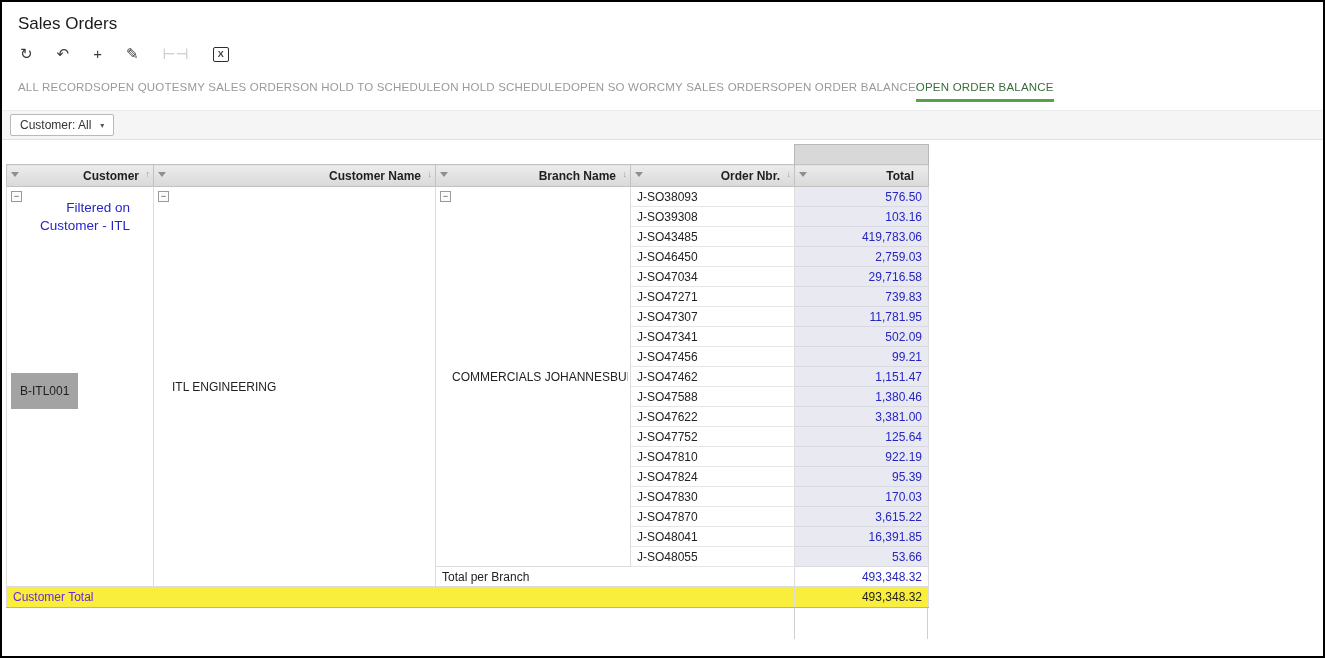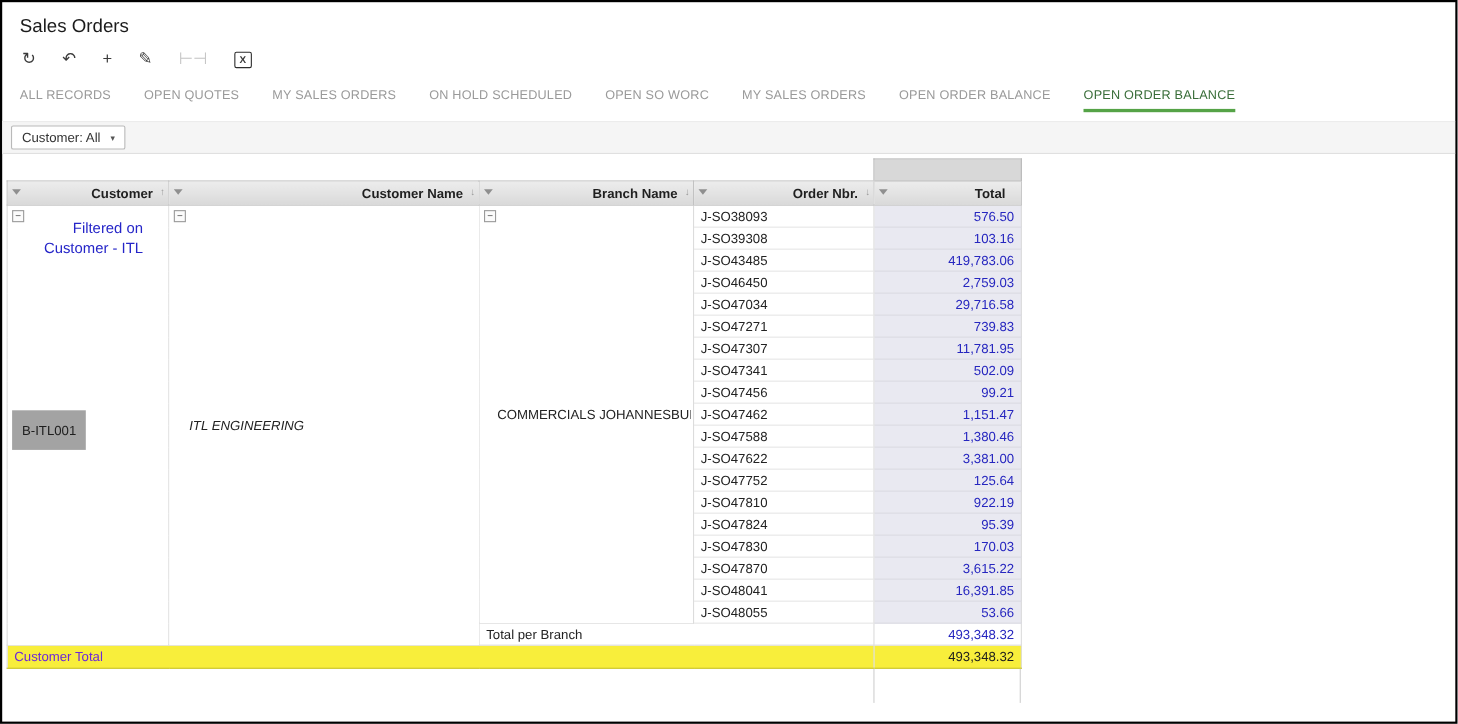--- a/index.html
+++ b/index.html
@@ -11,21 +11,21 @@
     font-family:"Liberation Sans", sans-serif;
     position:relative;
     overflow:hidden;
     color:#222;
   }
   .title { font-size:17px; color:#1b1b1b; padding:12px 16px 0 16px; }
   .toolbar { display:flex; align-items:center; gap:24px; padding:12px 18px 6px 18px; font-size:15px; color:#3a3a3a; }
   .tool { cursor:pointer; line-height:16px; }
   .tool.disabled { color:#c4c4c4; cursor:default; }
   .tool.excel { display:inline-flex; align-items:center; justify-content:center; width:16px; height:15px; border:1px solid #2d2d2d; font-size:9px; font-weight:bold; border-radius:2px; }
-  .tabs { display:flex; gap:30px; padding:0 16px; margin-top:6px; font-size:11.5px; color:#9a9a9a; height:28px; align-items:stretch; }
+  .tabs { display:flex; padding:0 16px; margin-top:6px; font-size:11.5px; color:#9a9a9a; height:28px; align-items:stretch; }
   .tab { white-space:nowrap; cursor:pointer; display:flex; align-items:center; border-bottom:3px solid transparent; letter-spacing:.2px; }
   .tab.active { color:#3a6e3a; border-bottom-color:#55a347; }
   .filterbar { margin-top:8px; background:#f5f5f5; border-top:1px solid #ececec; border-bottom:1px solid #e0e0e0; height:30px; display:flex; align-items:center; padding:0 8px; }
   .dropdown { background:#fff; border:1px solid #b9b9b9; border-radius:2px; font-size:12px; color:#333; padding:3px 9px; display:inline-flex; align-items:center; gap:9px; cursor:pointer; }
   .dropdown .caret { font-size:8px; color:#555; }
 
   .grid-wrap { margin-top:4px; position:relative; }
   table { border-collapse:collapse; table-layout:fixed; margin-left:4px; }
   col.c1{width:147px} col.c2{width:282px} col.c3{width:195px} col.c4{width:164px} col.c5{width:134px}
 
@@ -45,21 +45,21 @@
 
   tbody td { font-size:12px; border:1px solid #dcdcdc; padding:0 6px; height:20px; background:#fff; }
   td.c-order { border-bottom:1px solid #e6e6e6; color:#222; text-align:left; }
   td.c-total { background:#e9e9f1; color:#2626bf; text-align:right; border-bottom:1px solid #d9d9e2; }
 
   td.group-cell { position:relative; vertical-align:top; padding:0; }
   .collapse { position:absolute; top:4px; left:4px; width:11px; height:11px; border:1px solid #9a9a9a;
     background:#fbfbfb; font-size:9px; line-height:9px; text-align:center; color:#444; cursor:pointer; }
   .filter-note { margin:12px auto 0 auto; width:100px; text-align:right; color:#2525c8; font-size:13.5px; line-height:18px; }
   .cust-code { position:absolute; left:4px; top:186px; background:#a3a3a3; padding:11px 9px; font-size:12px; color:#1e1e1e; }
-  .cust-name { position:absolute; left:18px; top:50%; transform:translateY(-50%); font-size:12px; white-space:nowrap;font-style:italic; }
+  .cust-name { position:absolute; left:18px; top:50%; transform:translateY(-50%); font-size:12px; white-space:nowrap; }
   .branch-name { position:absolute; left:16px; top:50%; transform:translateY(-50%); font-size:12px; white-space:nowrap; overflow:hidden; width:176px; }
 
   tr.branch-total td { background:#fff; }
   td.bt-label { text-align:left; color:#222; }
   td.bt-value { background:#e9e9f1; color:#2626bf; text-align:right; }
 
   tr.customer-total td { background:#f8ee3b; border-top:1px solid #c9c22f; border-bottom:1px solid #c9c22f; height:21px; }
   td.ct-label { text-align:left; color:#6d28d9; }
   td.ct-value { background:#e7df39; text-align:right; color:#1e1e1e; }
 
@@ -77,20 +77,21 @@
     <span class="tool">+</span>
     <span class="tool">✎</span>
     <span class="tool disabled">⊢⊣</span>
     <span class="tool excel">X</span>
   </div>
 
 <nav class="tabs">
     <div class="tab">ALL RECORDS</div>
     <div class="tab">OPEN QUOTES</div>
     <div class="tab">MY SALES ORDERS</div>
+    <div class="tab">ON HOLD TO SCHEDULE</div>
     <div class="tab">ON HOLD SCHEDULED</div>
     <div class="tab">OPEN SO WORC</div>
     <div class="tab">MY SALES ORDERS</div>
     <div class="tab">OPEN ORDER BALANCE</div>
     <div class="tab active">OPEN ORDER BALANCE</div>
   </nav>
 
 <div class="filterbar">
   <span class="dropdown">
     <span>Customer: All</span>

